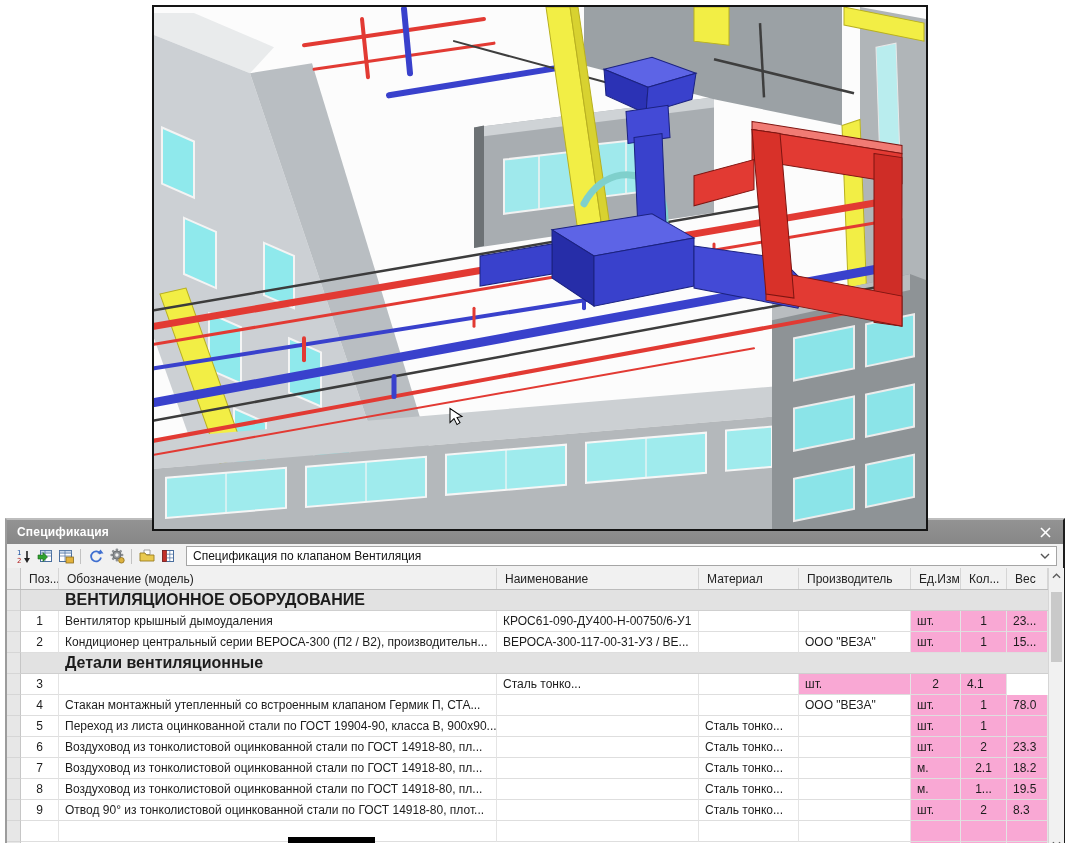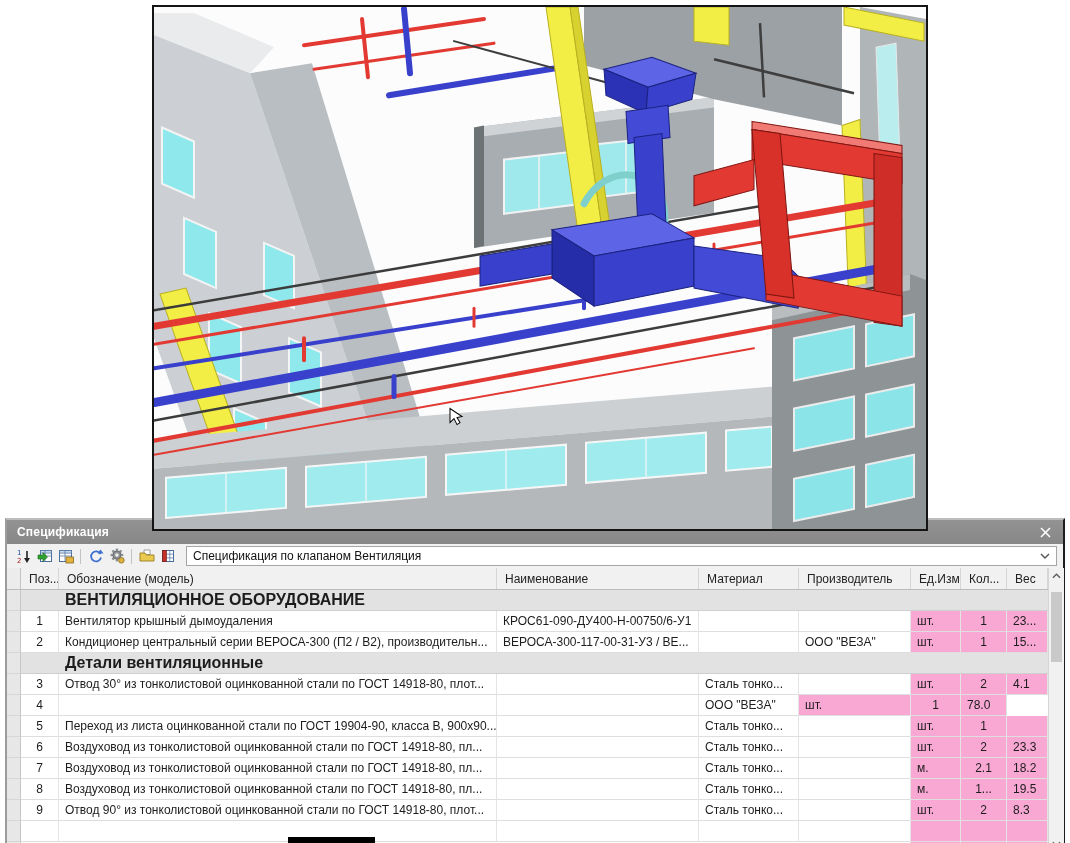--- a/index.html
+++ b/index.html
@@ -187,32 +187,32 @@
         </div>
 
         <div class="trow grp">
           <div class="c m"></div>
           <div class="gname">Детали вентиляционные</div>
         </div>
 
         <div class="trow">
           <div class="c m"></div>
           <div class="c pos">3</div>
-          <div class="c">Отвод 30° из тонколистовой оцинкованной стали по ГОСТ 14918-80,  плот...</div>
           <div class="c"></div>
           <div class="c">Сталь тонко...</div>
           <div class="c"></div>
           <div class="c gcell">шт.</div>
           <div class="c gcell qty">2</div>
           <div class="c gcell">4.1</div>
         </div>
 
         <div class="trow">
           <div class="c m"></div>
           <div class="c pos">4</div>
+          <div class="c">Стакан монтажный утепленный со встроенным клапаном Гермик П, СТА...</div>
           <div class="c"></div>
           <div class="c"></div>
           <div class="c">ООО "ВЕЗА"</div>
           <div class="c gcell">шт.</div>
           <div class="c gcell qty">1</div>
           <div class="c gcell">78.0</div>
         </div>
 
         <div class="trow">
           <div class="c m"></div>

